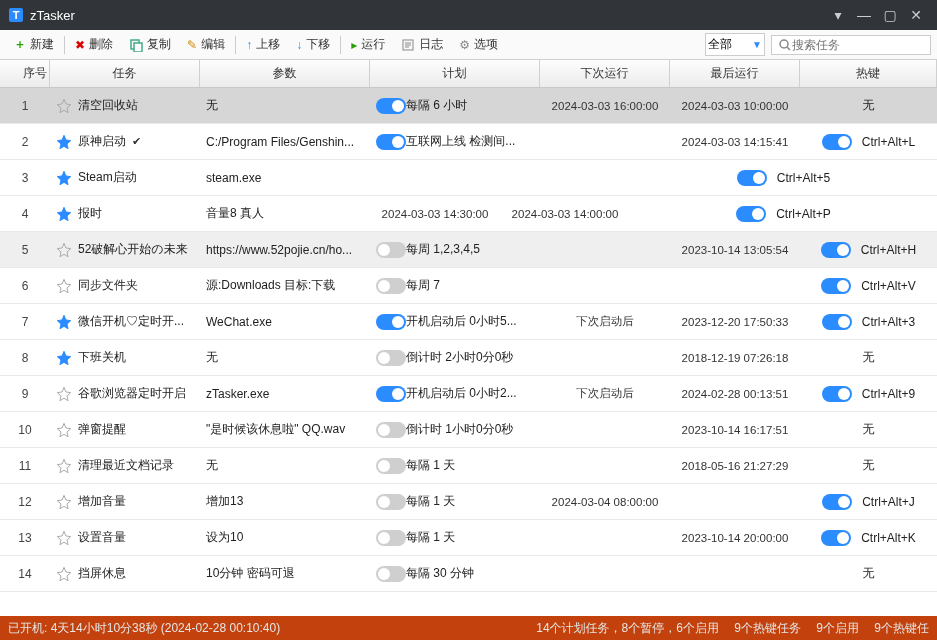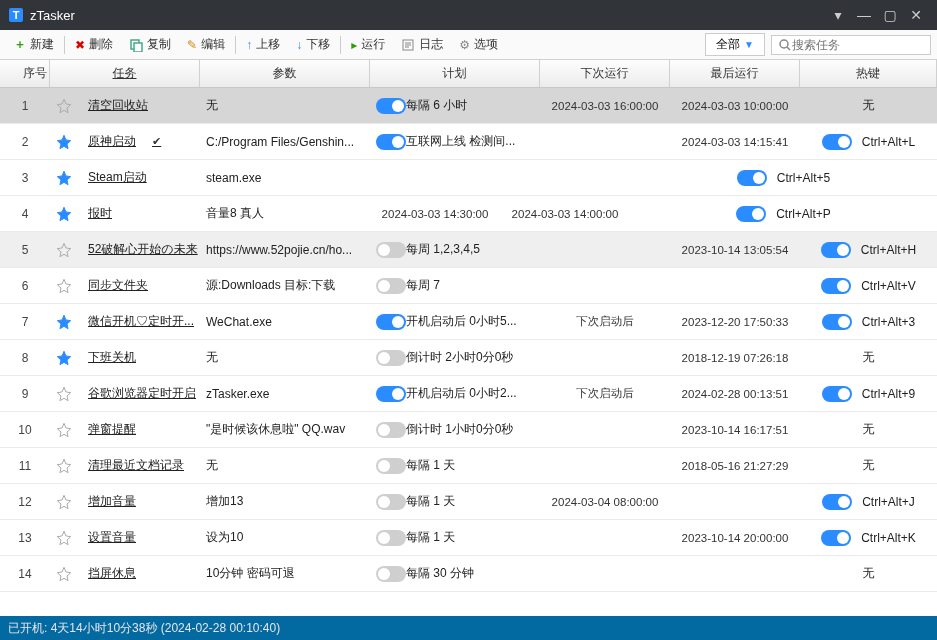--- a/index.html
+++ b/index.html
@@ -6,51 +6,51 @@
 body { width: 937px; height: 640px; background: #fff; overflow: hidden; display: flex; flex-direction: column; }
 .titlebar { height: 30px; background: #313438; display: flex; align-items: center; padding: 0 8px; color: #fff; }
 .titlebar-icon { width: 16px; height: 16px; margin-right: 6px; }
 .titlebar-title { font-size: 13px; flex: 1; }
 .titlebar-btn { width: 26px; height: 26px; display: flex; align-items: center; justify-content: center; color: #ccc; font-size: 14px; cursor: pointer; }
 .toolbar { height: 30px; background: #fafafa; border-bottom: 1px solid #d0d0d0; display: flex; align-items: center; padding: 0 6px; }
 .tb-btn { display: flex; align-items: center; padding: 0 8px; height: 26px; font-size: 12px; color: #333; cursor: pointer; }
 .tb-btn svg, .tb-btn .ic { margin-right: 4px; }
 .tb-sep { width: 1px; height: 18px; background: #ccc; margin: 0 2px; }
 .filter { margin-left: auto; display: flex; align-items: center; gap: 6px; }
-.filter-sel { display: flex; align-items: center; padding: 2px 10px; border: 1px solid #ccc; font-size: 12px; width: 60px; justify-content: space-between; background: #fff; }
+.filter-sel { display: flex; align-items: center; padding: 2px 2px; border: 1px solid #ccc; font-size: 12px; width: 60px; justify-content: space-between; background: #fff; }
 .search-box { display: flex; align-items: center; border: 1px solid #ccc; padding: 2px 6px; width: 160px; background: #fff; }
 .search-box input { border: none; outline: none; font-size: 12px; width: 130px; }
 .header-row { display: flex; height: 28px; background: linear-gradient(#fdfdfd,#ececec); border-bottom: 1px solid #c8c8c8; font-size: 12px; color: #333; }
 .header-row > div { display: flex; align-items: center; justify-content: center; border-right: 1px solid #d0d0d0; }
 .col-num { width: 50px; padding-left: 21px; }
-.col-task { width: 150px; text-decoration: underline; }
+.col-task { width: 150px; }
 .col-param { width: 170px; }
 .col-plan { width: 170px; }
 .col-next { width: 130px; }
 .col-last { width: 130px; }
 .col-hot { flex: 1; }
 .rows { flex: 1; overflow-y: auto; }
 .row { display: flex; height: 36px; border-bottom: 1px solid #eaeaea; font-size: 12px; color: #222; align-items: center; }
 .row.selected { background: #d6d6d6; }
 .row > div { display: flex; align-items: center; padding: 0 6px; }
 .row .col-num { justify-content: center; color: #444; }
-.row .col-task { gap: 16px; white-space: nowrap; overflow: hidden; }
+.row .col-task { gap: 6px; white-space: nowrap; overflow: hidden; }
 .row .col-param { white-space: nowrap; overflow: hidden; text-overflow: ellipsis; }
 .row .col-plan { }
 .row .col-next, .row .col-last { justify-content: center; color: #333; font-size: 11.5px; }
 .row .col-hot { gap: 10px; justify-content: center; }
 .star { width: 16px; height: 16px; flex-shrink: 0; }
 .toggle { width: 30px; height: 16px; border-radius: 8px; position: relative; flex-shrink: 0; }
 .toggle.on { background: #2b8cff; }
 .toggle.off { background: #cfcfcf; }
 .toggle::after { content: ''; position: absolute; width: 12px; height: 12px; background: #fff; border-radius: 50%; top: 2px; }
 .toggle.on::after { right: 2px; }
 .toggle.off::after { left: 2px; }
 .hot-none { width: 30px; text-align: center; }
-.statusbar { height: 24px; background: #0369a1; color: #e6e6e6; font-size: 12px; display: flex; align-items: center; padding: 0 8px; }
+.statusbar { height: 24px; background: #c2410c; color: #e6e6e6; font-size: 12px; display: flex; align-items: center; padding: 0 8px; }
 .statusbar-left { flex: 1; }
 .statusbar-right span { margin-left: 12px; }
 .check { color: #333; font-size: 11px; }
 </style>
 </head>
 <body>
 
 <div class="titlebar">
   <svg class="titlebar-icon" viewBox="0 0 16 16">
       <rect x="1" y="1" width="14" height="14" rx="2" fill="#2b8cff"></rect>
@@ -405,13 +405,19 @@
         <span class="hot-none">无</span>
       </div>
     </div>
   </div>
 
 <div class="statusbar">
   <div class="statusbar-left">
     <span>已开机:</span>
     <span>4天14小时10分38秒 (2024-02-28 00:10:40)</span>
   </div>
+  <div class="statusbar-right">
+    <span>14个计划任务，8个暂停，6个启用</span>
+    <span>9个热键任务</span>
+    <span>9个启用</span>
+    <span>9个热键任</span>
+  </div>
 </div>
 
 </body></html>

